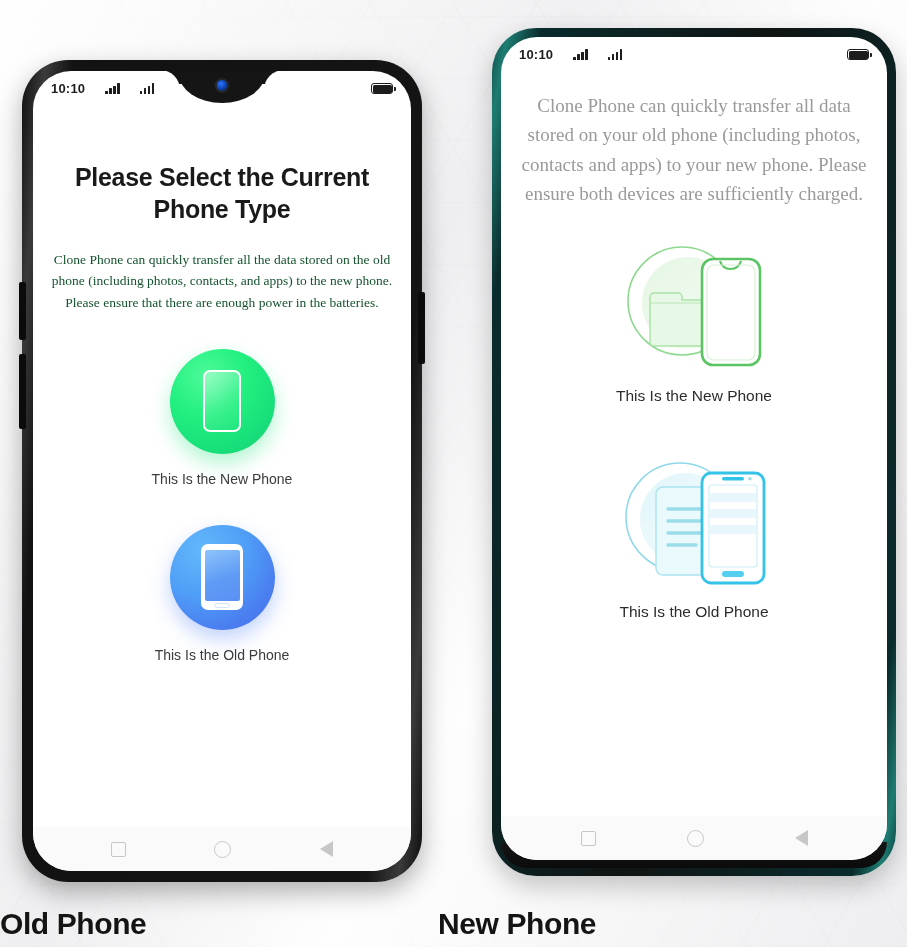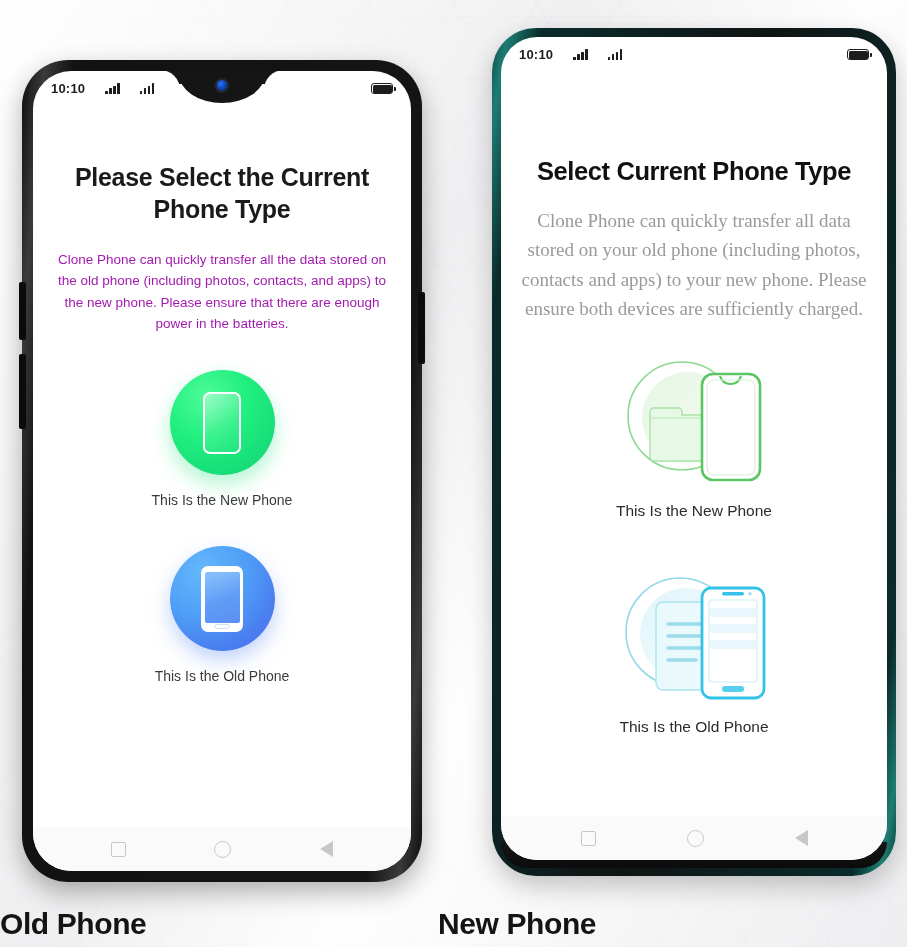--- a/index.html
+++ b/index.html
@@ -214,23 +214,24 @@
     font-size: 25px;
     font-weight: bold;
     color: #1a1a1a;
     line-height: 1.28;
     letter-spacing: -0.3px;
     padding: 0 10px;
   }
   .a-desc {
     margin-top: 24px;
     font-size: 13.5px;
-    color: #a21caf;
+    color: #14532d;
     line-height: 1.58;
     padding: 0 14px;
+    font-family: Liberation Serif, serif;
   }
   .a-option { margin-top: 36px; }
   .a-option.second { margin-top: 38px; }
   .circle-badge {
     width: 105px;
     height: 105px;
     margin: 0 auto;
     border-radius: 50%;
     position: relative;
     display: flex;
@@ -397,21 +398,20 @@
             <i></i>
             <i></i>
             <i></i>
             <i></i>
           </span>
       </div>
       <div class="battery"></div>
     </div>
 
     <div class="content">
-      <div class="b-title">Select Current Phone Type</div>
       <div class="b-desc">Clone Phone can quickly transfer all data stored on your old phone (including photos, contacts and apps) to your new phone. Please ensure both devices are sufficiently charged.</div>
 
       <div class="b-option">
         <svg class="b-art" viewBox="0 0 160 142">
           <defs>
             <linearGradient id="gfade" x1="0" y1="0" x2="1" y2="1">
               <stop offset="0%" stop-color="#d9f2d6"></stop>
               <stop offset="100%" stop-color="#f3fbf2"></stop>
             </linearGradient>
           </defs>

